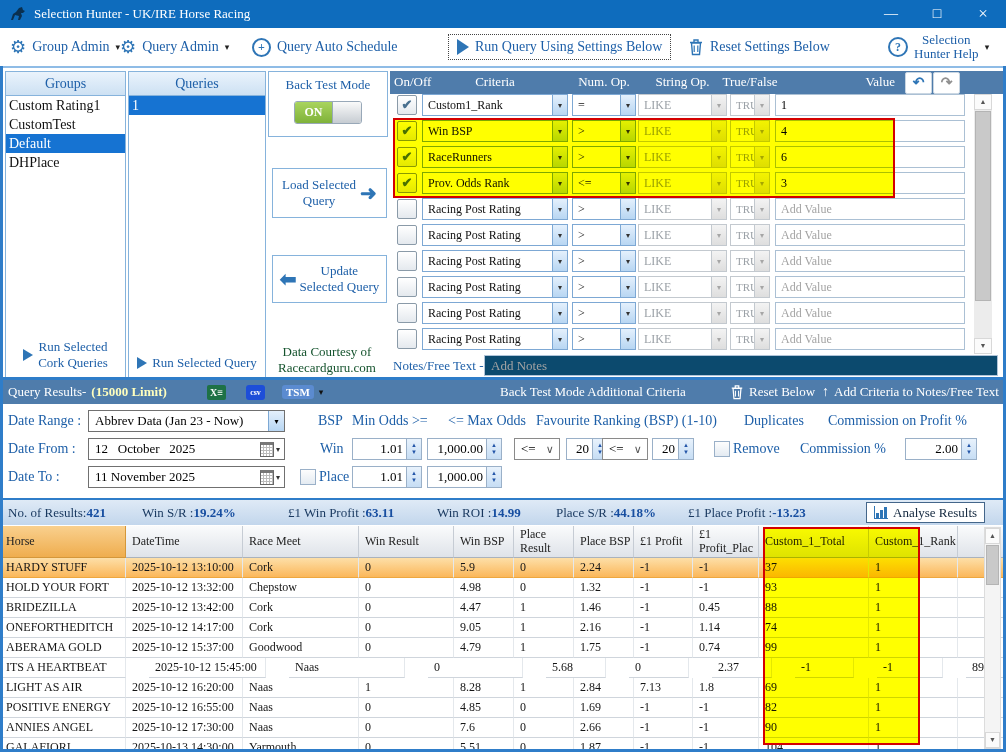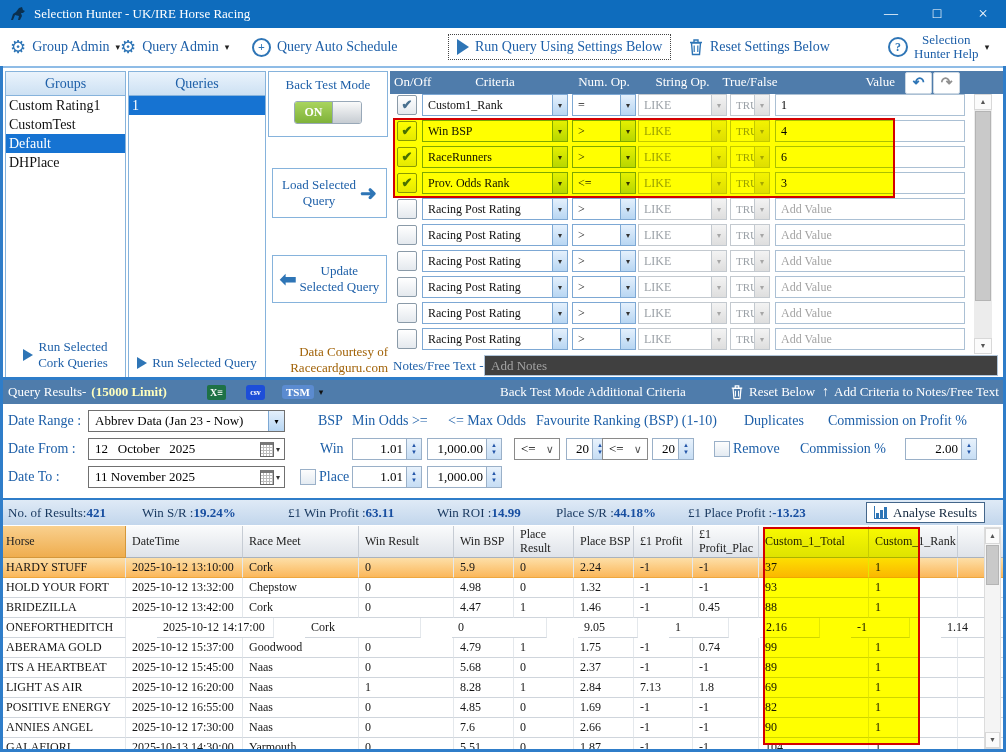--- a/index.html
+++ b/index.html
@@ -28,41 +28,41 @@
   .panel{position:absolute;border:1px solid #86b3dc;background:#fff}
   .phead{height:23px;background:linear-gradient(#eaf3fc,#cde1f3);border-bottom:1px solid #86b3dc;color:#1d5fa8;font-size:14px;display:flex;align-items:center;justify-content:center}
   .pitem{font-size:14px;color:#111;height:19px;line-height:19px;padding:0 3px;white-space:nowrap;overflow:hidden}
   .pitem.sel{background:#1673d2;color:#fff}
   .prun{position:absolute;bottom:7px;left:0;right:0;display:flex;align-items:center;justify-content:center;gap:5px;color:#1d5fa8;font-size:13px;text-align:center}
   .midbox{position:absolute;border:1px solid #86b3dc;background:#fff;color:#1d5fa8;font-size:13px;text-align:center}
   #toggle{margin:8px auto 0;width:66px;height:21px;border:1px solid #98a8b8;border-radius:3px;display:flex;overflow:hidden}
   #toggle .on{flex:1;background:linear-gradient(#a9d45e,#7fb23a);color:#fff;font-weight:bold;font-size:12px;display:flex;align-items:center;justify-content:center}
   #toggle .knob{width:28px;background:linear-gradient(#fafafa,#c6ccd2);border-left:1px solid #98a8b8}
   .bigarrow{color:#2e75b6;font-size:20px;font-weight:bold;line-height:1}
-  #courtesy{position:absolute;left:266px;top:344px;width:122px;color:#a16207;font-size:13px;text-align:right;line-height:1.2}
+  #courtesy{position:absolute;left:266px;top:344px;width:122px;color:#14532d;font-size:13px;text-align:center;line-height:1.2}
   
   #criteria-head{position:absolute;left:390px;top:71px;width:613px;height:23px;background:#4f7cab;color:#fff;font-size:13px}
   .chl{position:absolute;top:3px}
   .ubtn{position:absolute;top:1px;width:25px;height:20px;background:#fff;border:1px solid #c9d6e2;border-radius:2px;text-align:center;font-size:14px;font-weight:bold;line-height:19px}
   #criteria-rows{position:absolute;left:390px;top:94px;width:613px}
   .crow{position:relative;height:26px}
   .cb{position:absolute;left:7px;top:1px;width:18px;height:18px;border:1px solid #8a9aa8;background:linear-gradient(#fff,#e4e9ee);border-radius:2px;text-align:center;line-height:17px;font-size:13px;color:#49708f;font-weight:bold}
   .dd{position:absolute;top:0;height:22px;border:1px solid #7da8d4;background:#fff;font-size:12px;color:#111;display:flex;align-items:center;box-sizing:border-box}
   .dd .txt{padding-left:5px;flex:1;white-space:nowrap;overflow:hidden}
   .dd .arw{width:14px;align-self:stretch;border-left:1px solid #7da8d4;background:linear-gradient(#e4f0fc,#b8d6f2);display:flex;align-items:center;justify-content:center;font-size:8px;color:#333}
   .dd.dis{border-color:#c3c9cf;color:#9aa0a6}
   .dd.dis .arw{border-color:#c3c9cf;background:linear-gradient(#f3f3f3,#dedede);color:#a6a6a6}
   .c-crit{left:32px;width:146px}.c-num{left:182px;width:64px}.c-str{left:248px;width:89px}.c-tf{left:340px;width:40px;font-size:11px}
   .c-val{position:absolute;left:385px;top:0;width:190px;height:22px;border:1px solid #abc0d4;box-sizing:border-box;font-size:12px;line-height:20px;padding-left:5px;background:#fff}
   .c-val.ph{color:#a3a3a3}
   .sb{position:absolute;background:#ececec}
   .sbbtn{position:absolute;left:0;width:100%;height:16px;background:#fbfbfb;border:1px solid #d8d8d8;box-sizing:border-box;text-align:center;font-size:7px;color:#555;line-height:14px}
   .sbthumb{position:absolute;left:1px;background:#c9c9c9;border:1px solid #b4b4b4;box-sizing:border-box}
   #notes-label{position:absolute;left:393px;top:358px;color:#1d5fa8;font-size:13px}
-  #notes-input{position:absolute;left:484px;top:355px;width:514px;height:21px;border:1px solid #b0c4d8;box-sizing:border-box;color:#a3a3a3;font-size:13px;line-height:19px;padding-left:6px;background:#404040}
+  #notes-input{position:absolute;left:484px;top:355px;width:514px;height:21px;border:1px solid #b0c4d8;box-sizing:border-box;color:#a3a3a3;font-size:13px;line-height:19px;padding-left:6px;background:#0c4a6e}
   
   #qrbar{position:absolute;left:0;top:380px;width:1006px;height:24px;background:#4f7cab;color:#fff;font-size:13px}
   .qri{position:absolute;top:0;height:24px;display:flex;align-items:center;gap:5px}
   .xlicon{width:19px;height:15px;background:#1e7145;color:#fff;font-weight:bold;font-size:10px;display:flex;align-items:center;justify-content:center;border-radius:2px}
   .csvicon{width:19px;height:15px;background:#1d4ed8;color:#fff;font-weight:bold;font-size:8px;display:flex;align-items:center;justify-content:center;border-radius:3px}
   .tsmicon{background:#5b8bd0;color:#fff;font-weight:bold;font-size:11px;padding:1px 4px;border-radius:3px}
   .limitb{font-weight:bold;color:#ffffbe}
   .uparr{font-weight:bold;font-size:14px}
   
   #filters{position:absolute;left:0;top:404px;width:1006px;height:94px;background:#fff}
@@ -610,21 +610,21 @@
         <div class="td">0</div>
         <div class="td">4.47</div>
         <div class="td">1</div>
         <div class="td">1.46</div>
         <div class="td">-1</div>
         <div class="td">0.45</div>
         <div class="td">88</div>
         <div class="td">1</div>
         <div class="td"></div>
       </div>
-      <div class="trow" style="grid-template-columns: 126px 117px 116px 95px 60px 60px 60px 59px 66px 110px 89px 1fr; gap: 31px;">
+      <div class="trow" style="grid-template-columns: 126px 117px 116px 95px 60px 60px 60px 59px 66px 110px 89px 1fr;">
         <div class="td">ONEFORTHEDITCH</div>
         <div class="td">2025-10-12 14:17:00</div>
         <div class="td">Cork</div>
         <div class="td">0</div>
         <div class="td">9.05</div>
         <div class="td">1</div>
         <div class="td">2.16</div>
         <div class="td">-1</div>
         <div class="td">1.14</div>
         <div class="td">74</div>
@@ -638,21 +638,21 @@
         <div class="td">0</div>
         <div class="td">4.79</div>
         <div class="td">1</div>
         <div class="td">1.75</div>
         <div class="td">-1</div>
         <div class="td">0.74</div>
         <div class="td">99</div>
         <div class="td">1</div>
         <div class="td"></div>
       </div>
-      <div class="trow" style="grid-template-columns: 126px 117px 116px 95px 60px 60px 60px 59px 66px 110px 89px 1fr;">
+      <div class="trow" style="grid-template-columns: 126px 117px 116px 95px 60px 60px 60px 59px 66px 110px 89px 1fr; gap: 23px;">
         <div class="td">ITS A HEARTBEAT</div>
         <div class="td">2025-10-12 15:45:00</div>
         <div class="td">Naas</div>
         <div class="td">0</div>
         <div class="td">5.68</div>
         <div class="td">0</div>
         <div class="td">2.37</div>
         <div class="td">-1</div>
         <div class="td">-1</div>
         <div class="td">89</div>

